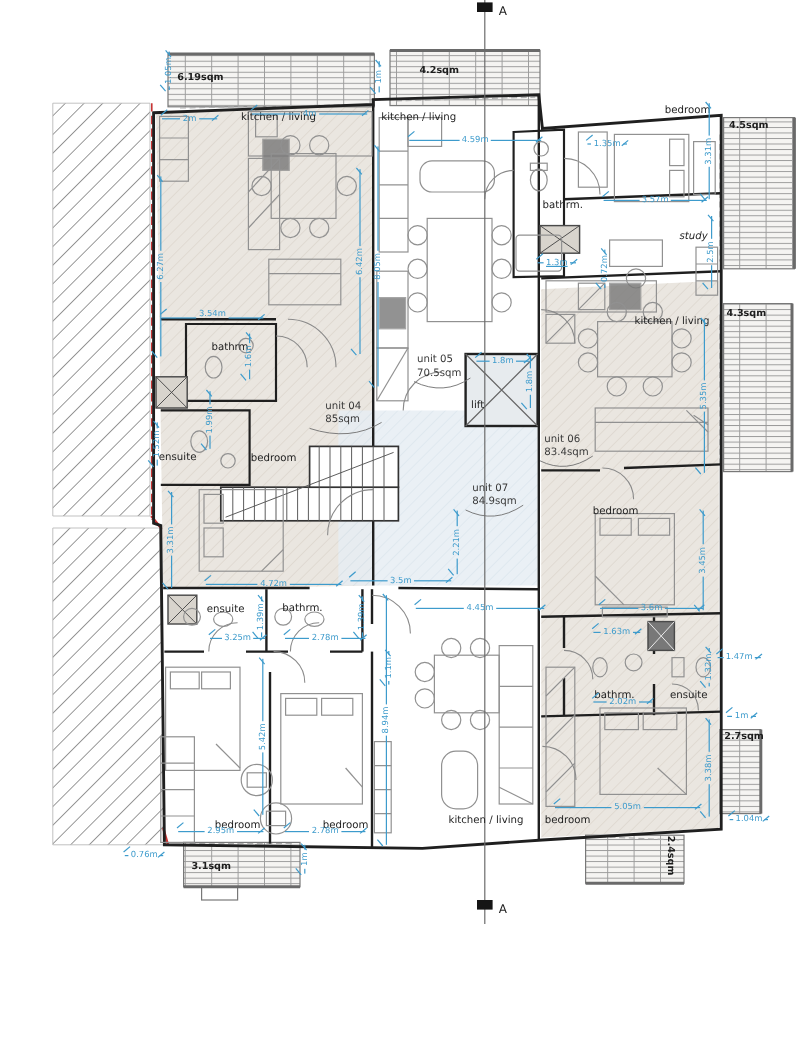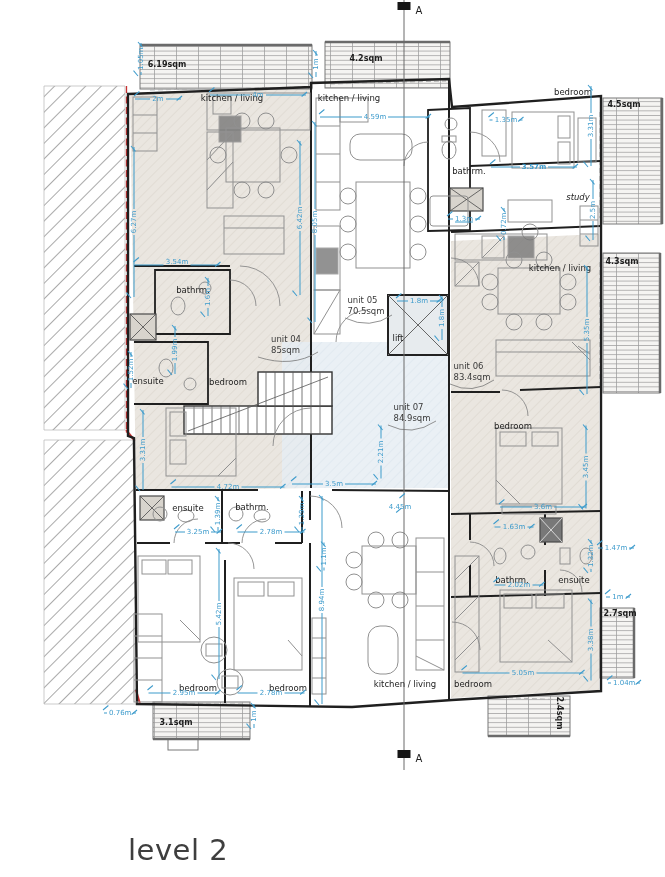--- a/index.html
+++ b/index.html
@@ -371,21 +371,21 @@
       <div class="dim h" style="left: 258px; top: 95px; width: 96px;">
         <i></i>
         <span>4m</span>
         <i></i>
       </div>
       <div class="dim v" style="left: 316px; top: 64px; width: 26px;">
         <i></i>
         <span>1m</span>
         <i></i>
       </div>
-      <div class="dim h" style="left: 375px; top: 117px; width: 110px;">
+      <div class="dim h" style="left: 396px; top: 117px; width: 110px;">
         <i></i>
         <span>4.59m</span>
         <i></i>
       </div>
       <div class="dim v" style="left: 134px; top: 222px; width: 150px;">
         <i></i>
         <span>6.27m</span>
         <i></i>
       </div>
       <div class="dim v" style="left: 315px; top: 222px; width: 200px;">
@@ -406,21 +406,21 @@
       <div class="dim h" style="left: 470px; top: 120px; width: 33px; margin-left: 36px;">
         <i></i>
         <span>1.35m</span>
         <i></i>
       </div>
       <div class="dim v" style="left: 591px; top: 126px; width: 80px;">
         <i></i>
         <span>3.31m</span>
         <i></i>
       </div>
-      <div class="dim h" style="left: 534px; top: 167px; width: 86px; font-weight: bold;">
+      <div class="dim h" style="left: 546px; top: 167px; width: 86px;">
         <i></i>
         <span>3.57m</span>
         <i></i>
       </div>
       <div class="dim h" style="left: 464px; top: 219px; width: 32px; text-decoration: underline;">
         <i></i>
         <span>1.3m</span>
         <i></i>
       </div>
       <div class="dim v" style="left: 504px; top: 229px; width: 22px;">
@@ -476,21 +476,21 @@
       <div class="dim h" style="left: 334px; top: 484px; width: 84px;">
         <i></i>
         <span>3.5m</span>
         <i></i>
       </div>
       <div class="dim v" style="left: 381px; top: 452px; width: 53px;">
         <i></i>
         <span>2.21m</span>
         <i></i>
       </div>
-      <div class="dim h" style="left: 400px; top: 507px; width: 107px; flex-direction: column;">
+      <div class="dim h" style="left: 400px; top: 507px; width: 107px;">
         <i></i>
         <span>4.45m</span>
         <i></i>
       </div>
       <div class="dim h" style="left: 198px; top: 532px; width: 46px;">
         <i></i>
         <span>3.25m</span>
         <i></i>
       </div>
       <div class="dim h" style="left: 271px; top: 532px; width: 67px;">
@@ -594,15 +594,14 @@
         <i></i>
       </div>
     </div>
 <div class="layer" id="section-markers">
       <div class="smark" style="left: 404px; top: 6px;"></div>
       <div class="slabel" style="left: 419px; top: 10px;">A</div>
       <div class="smark" style="left: 404px; top: 754px;"></div>
       <div class="slabel" style="left: 419px; top: 758px;">A</div>
     </div>
 
-<div class="title">level 2</div>
 
 </div>
 
 </body></html>

